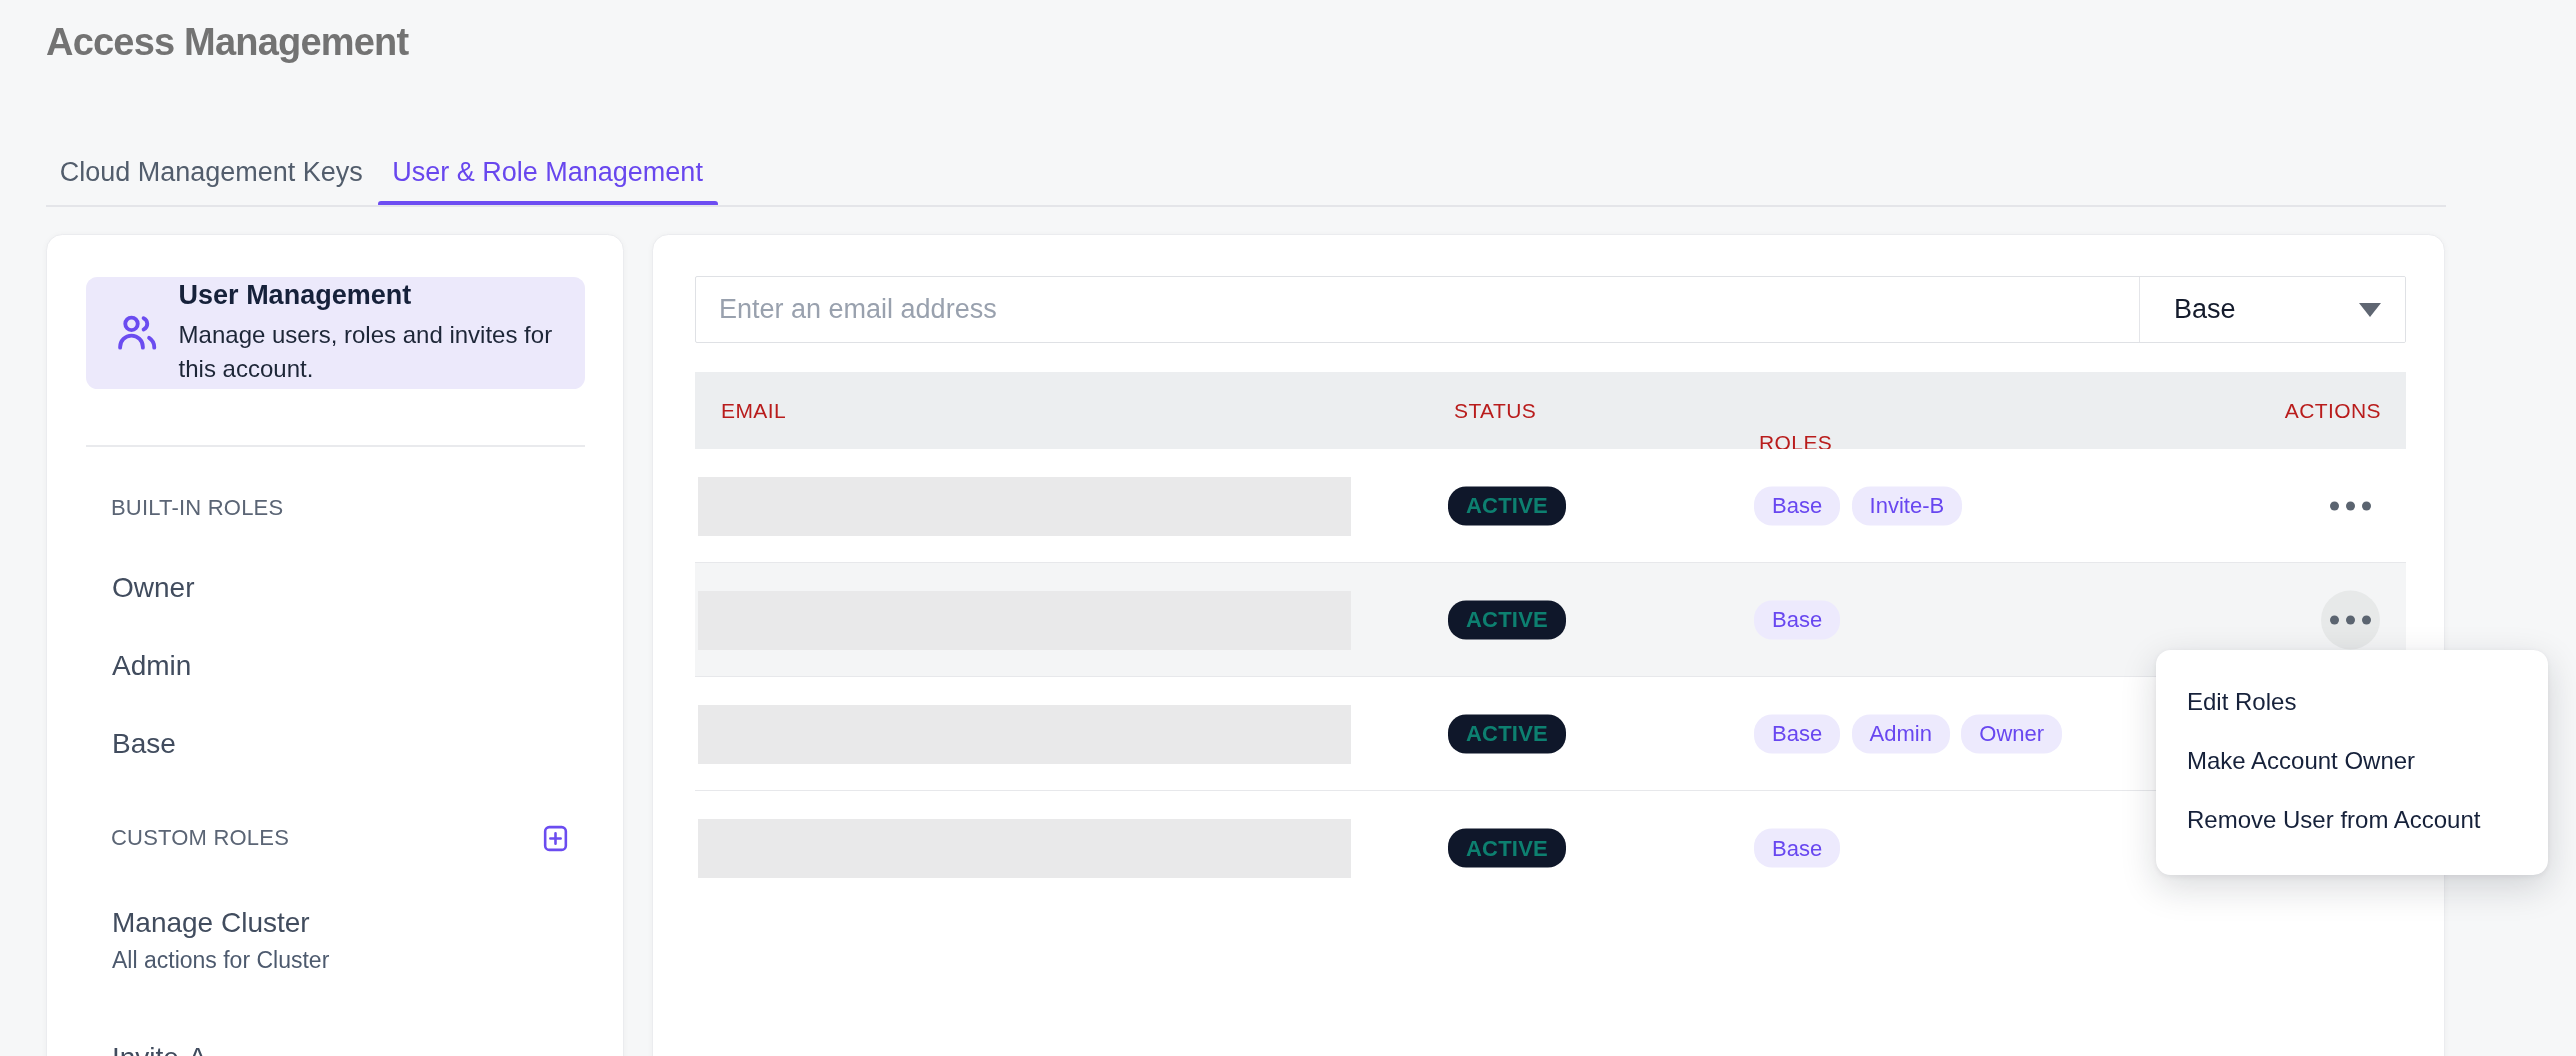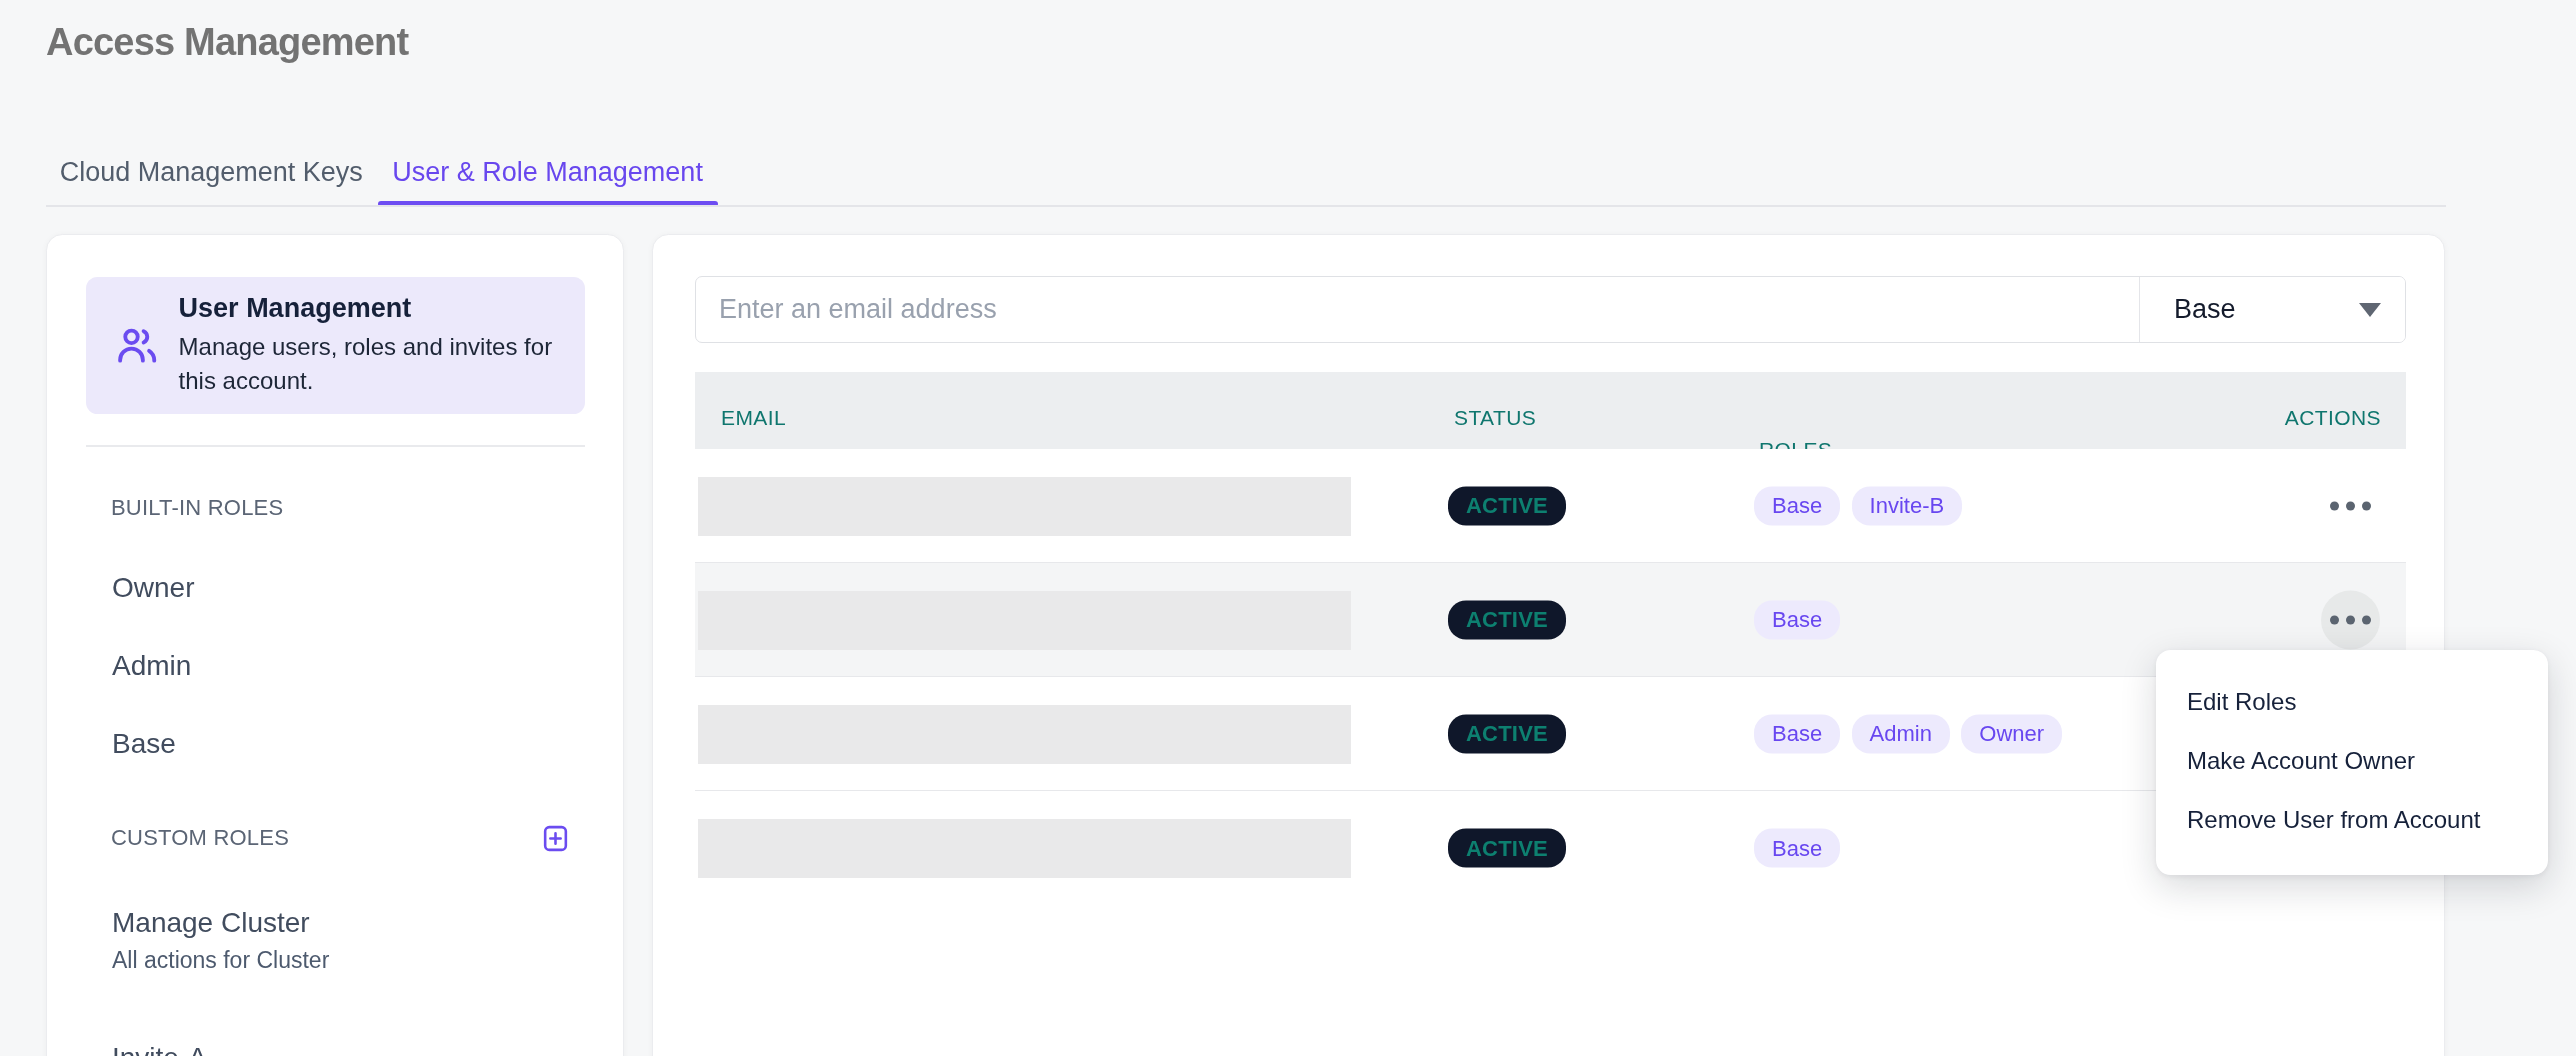--- a/index.html
+++ b/index.html
@@ -18,21 +18,21 @@
   .tab.active::after { content:""; position:absolute; left:0; right:0; bottom:0; height:5.7px;
     background:#6d4df2; border-radius:3.3px; }
   .tab-rule { position:absolute; left:46px; top:205px; width:2400px; height:1.6px; background:#e4e5e9; }
 
   .card { position:absolute; top:234px; background:#ffffff; border:1.6px solid #ebecef;
     border-radius:16.3px; box-shadow:0 1.6px 6.5px rgba(16,24,40,0.04); }
   .sidebar-card { left:46px; width:578px; height:865px; }
   .main-card  { left:652px; width:1793px; height:865px; }
 
   
-  .info-panel { position:absolute; left:39px; top:42px; width:499px; height:137px;
+  .info-panel { position:absolute; left:39px; top:42px; width:499px; height:112px;
     background:#ece9fb; border-radius:11.4px; display:flex; align-items:center;
     gap:19.6px; padding:0 21px 0 29px; }
   .users-icon svg { width:44px; height:44px; display:block; }
   .info-title { font-size:27px; font-weight:700; color:#16213a; margin-bottom:6.5px; }
   .info-desc { font-size:24px; color:#1d2637; line-height:34px; max-width:412px; }
   .side-divider { position:absolute; left:39px; top:210px; width:499px; height:1.6px; background:#e9eaed; }
 
   .section-label { font-size:22px; color:#5b6575; letter-spacing:0.2px; }
   .builtin-label { position:absolute; left:64px; top:259px; line-height:28px; }
 
@@ -48,34 +48,34 @@
   .plus-btn svg { width:31px; height:31px; display:block; }
 
   .custom-list { position:absolute; left:0; top:657px; width:100%; }
   .custom-item { padding:11.4px 0 0 65px; cursor:pointer; }
   .custom-item .role-name { line-height:39px; }
   .custom-item .role-desc { line-height:33px; margin-top:2px; }
   .custom-item + .custom-item { margin-top:49px; }
 
   
   .invite-bar { position:absolute; left:42px; top:41px; width:1711px; height:67px;
-    border:1.6px solid #dfe1e5; border-radius:7px; background:#fff; display:flex; overflow:hidden; }
+    border:1.6px solid #dfe1e5; border-radius:2px; background:#fff; display:flex; overflow:hidden; }
   .email-input { flex:1; border:none; outline:none; font-size:27px; padding:0 23px;
     color:#16213a; background:transparent; font-family:inherit; }
   .email-input::placeholder { color:#99a1ae; }
   .role-select { width:266px; border-left:1.6px solid #e4e5e9; display:flex; align-items:center;
     justify-content:space-between; padding:0 24.5px 0 34px; cursor:pointer; background:#fff; }
   .role-select-value { font-size:27px; font-weight:500; color:#141b2c; }
   .chevron-down-icon { width:0; height:0; border-left:11.4px solid transparent;
     border-right:11.4px solid transparent; border-top:14px solid #5f6672; }
 
   .table { position:absolute; left:42px; top:137px; width:1711px; }
   .thead { position:relative; height:77px; background:#eceef0; }
-  .th { position:absolute; top:7px; height:77px; display:flex; align-items:center;
-    font-size:21px; color:#0f766e; letter-spacing:0.4px; }
+  .th { position:absolute; top:0; height:77px; display:flex; align-items:center;
+    font-size:21px; color:#b91c1c; letter-spacing:0.4px; }
   .th-0 { left:26px; } .th-1 { left:759px; } .th-2 { left:1064px;margin-top:32px; } .th-3 { right:25px; }
 
   .row { position:relative; height:114px; background:#fff; border-bottom:1.6px solid #e7e8eb; }
   .row:last-child { border-bottom:none; }
   .row.open { background:#f4f5f6; }
   .redacted { position:absolute; left:3.3px; top:28px; width:653px; height:59px; background:#e9e9ea; }
   .status-pill { position:absolute; left:753px; top:50%; transform:translateY(-50%);
     height:39px; padding:0 18px; border-radius:18px; background:#0f172a; color:#0d8070;
     font-size:22px; font-weight:600; letter-spacing:0.2px; display:flex; align-items:center; }
   .roles-cell { position:absolute; left:1059px; top:50%; transform:translateY(-50%);

